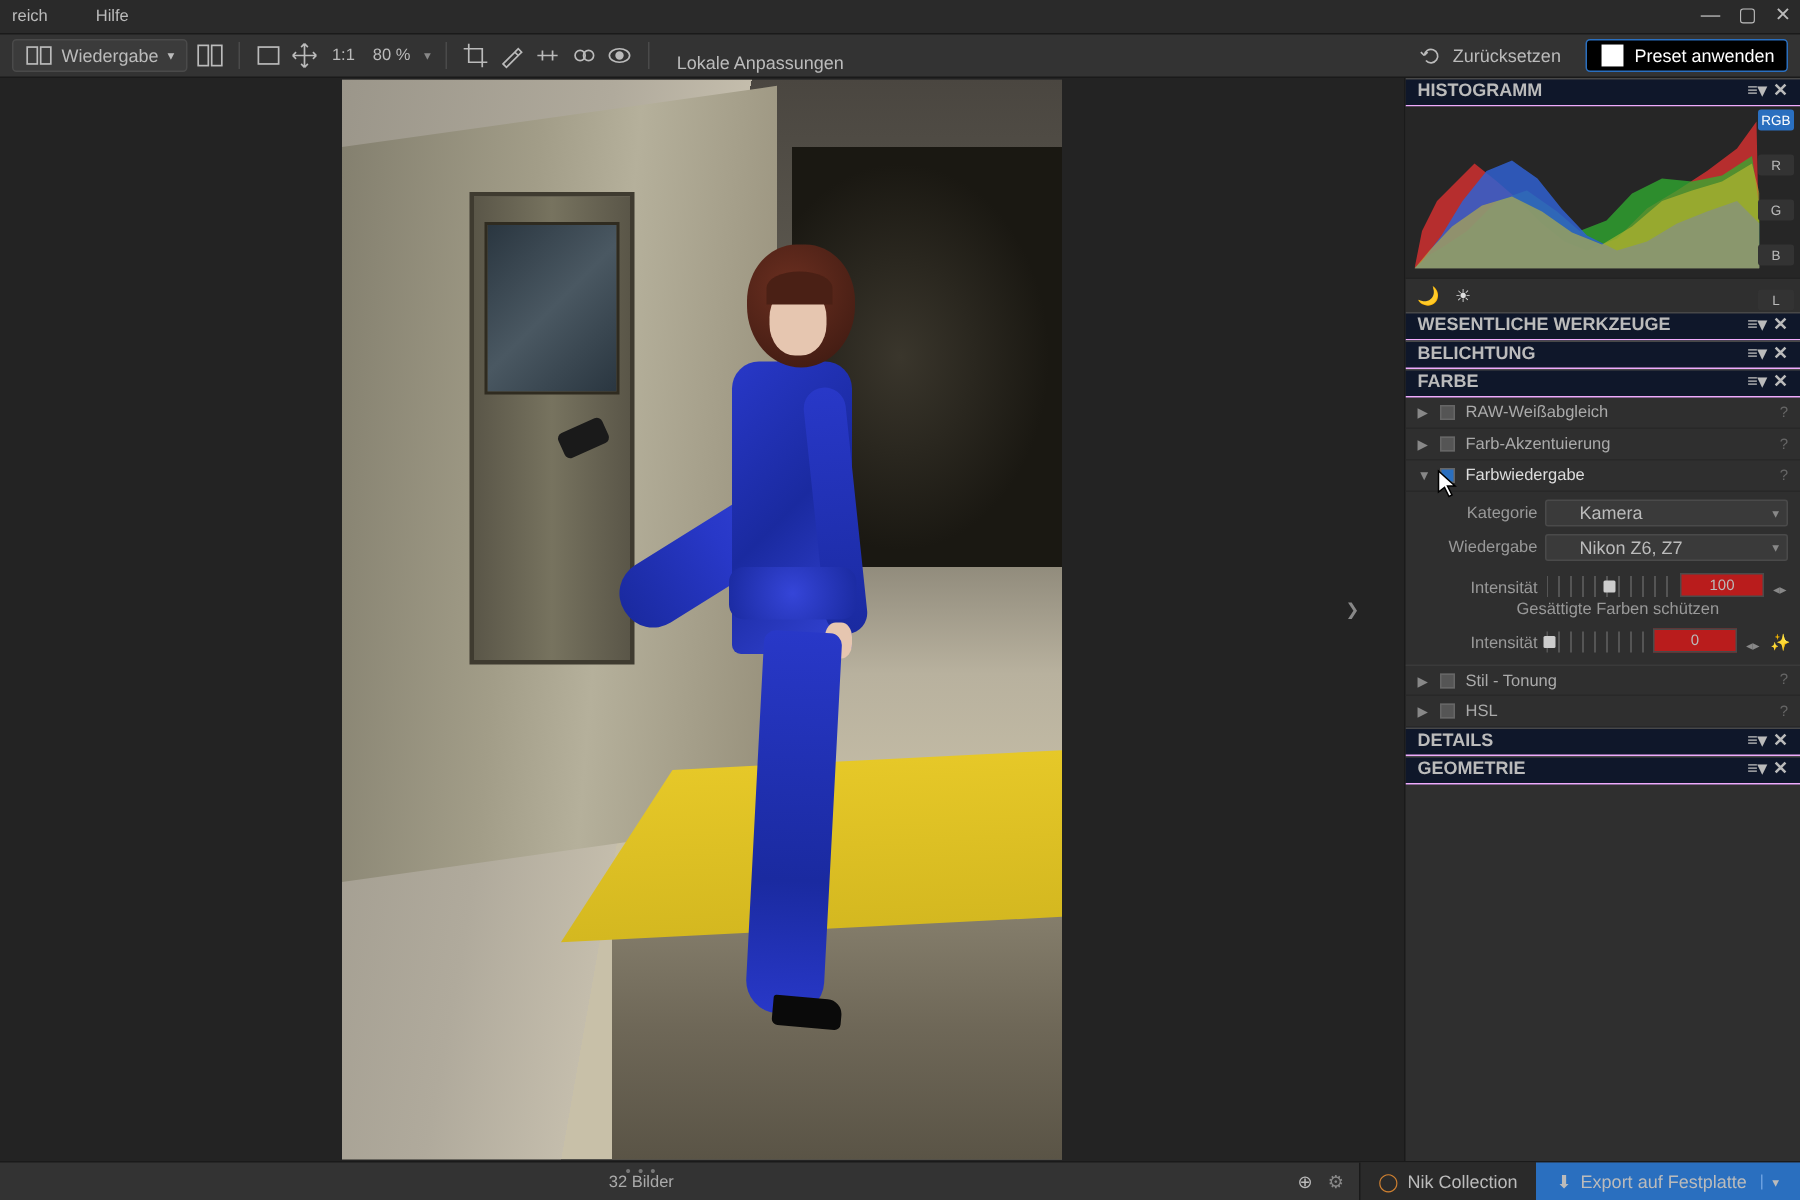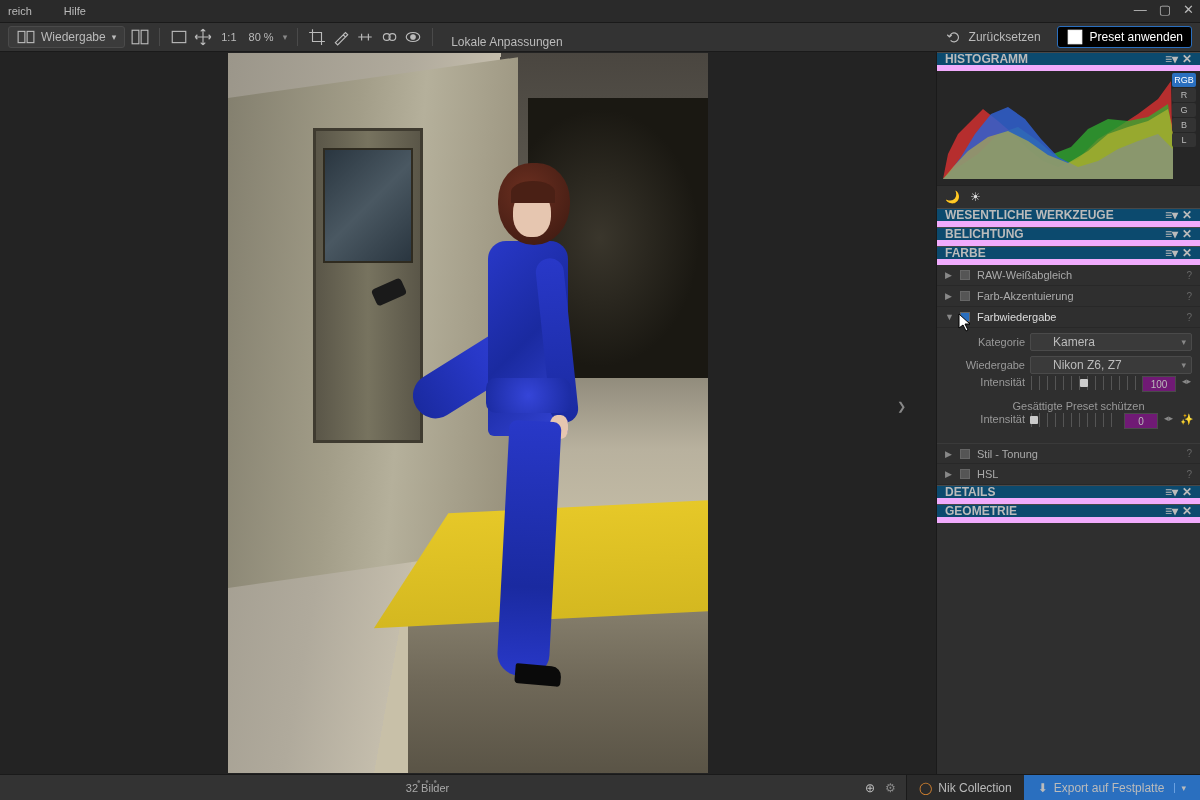--- a/index.html
+++ b/index.html
@@ -72,46 +72,46 @@
 .foot-raised { position:absolute; left:-10px; top:130px; width:32px; height:18px;
   background:#1a1a1a; border-radius:4px; transform:rotate(-24deg); }
 .leg-stand { position:absolute; left:120px; top:268px; width:52px; height:255px;
   background:linear-gradient(180deg,#2838c8 0%,#1a2aa0 65%,#2838c8 100%); border-radius:8px 8px 22px 22px;
   transform:rotate(3deg); }
 .foot-stand { position:absolute; left:132px; top:512px; width:46px; height:20px;
   background:#0a0a0a; border-radius:2px 10px 4px 4px; transform:rotate(5deg); }
 
 
 .panel { width:264px; background:#2f2f2f; border-left:1px solid #1a1a1a; overflow:hidden; display:flex; flex-direction:column; }
-.phead { background:#0c4a6e; height:19px; display:flex; align-items:center; padding:0 8px; font-size:11px; font-weight:600; cursor:pointer; border-top:1px solid #484848; border-bottom:6px solid #f0abfc;}
+.phead { background:#0f172a; height:19px; display:flex; align-items:flex-start; padding:0 8px; font-size:11px; font-weight:600; cursor:pointer; border-top:1px solid #484848; border-bottom:1px solid #f0abfc;}
 .phead .ctrls { margin-left:auto; display:flex; gap:4px; align-items:center; font-size:10px; color:#aaa;}
 .phead .ctrls span { cursor:pointer; }
 .histogram { height:115px; background:#262626; position:relative; border-bottom:1px solid #222; }
 .histo-svg { width:230px; height:100px; position:absolute; left:6px; top:8px; }
-.chan-tabs { position:absolute; right:4px; top:2px; display:flex; flex-direction:column; gap:1px; }
+.chan-tabs { position:absolute; right:4px; top:2px; display:flex; flex-direction:column; gap:16px; }
 .chan-tabs div { width:24px; height:14px; font-size:9px; display:flex; align-items:center; justify-content:center; background:#333; cursor:pointer; border-radius:2px; }
 .chan-tabs .on { background:#2a6fbf; color:#fff; }
 .histo-foot { height:22px; background:#2f2f2f; display:flex; align-items:center; padding:0 8px; gap:10px; }
 
 .prow { height:21px; display:flex; align-items:center; padding:0 8px; gap:7px; border-bottom:1px solid #282828; cursor:pointer; }
 .prow .arr { width:8px; font-size:9px; color:#888; }
 .prow .toggle { width:10px; height:10px; background:#555; border:1px solid #666; }
 .prow .toggle.on { background:#2a6fbf; }
 .prow .name { flex:1; font-size:11px; color:#aaa; }
 .prow .q { font-size:10px; color:#666; }
 .sub { padding:2px 8px 2px 28px; }
 .field { display:flex; align-items:center; height:23px; gap:5px; }
 .field .lbl { width:60px; text-align:right; font-size:11px; color:#999; }
 .select { flex:1; height:18px; background:#3a3a3a; border:1px solid #4a4a4a; border-radius:2px; display:flex; align-items:center; padding:0 22px; font-size:11px; cursor:pointer; position:relative; }
 .select::after { content:"▾"; position:absolute; right:5px; font-size:9px; color:#888; }
-.slider-row { display:flex; align-items:flex-start; height:22px; gap:6px; }
+.slider-row { display:flex; align-items:flex-end; height:22px; gap:6px; }
 .slider-row .lbl { width:60px; text-align:right; font-size:11px; color:#999; }
 .slider { flex:1; height:14px; background:repeating-linear-gradient(90deg,#555 0,#555 1px,transparent 1px,transparent 8px); position:relative; cursor:pointer;}
 .slider .thumb { position:absolute; top:3px; width:8px; height:8px; background:#ccc; border-radius:1px; transform:translateX(-50%); }
-.numbox { width:34px; height:16px; background:#701a75; border:1px solid #4a4a4a; font-size:10px; display:flex; align-items:center; justify-content:center; }
+.numbox { width:56px; height:16px; background:#b91c1c; border:1px solid #4a4a4a; font-size:10px; display:flex; align-items:center; justify-content:center; }
 .spinner { width:10px; font-size:9px; color:#888; cursor:pointer; }
 .wand { width:12px; font-size:11px; color:#888; cursor:pointer; }
 .protect { font-size:11px; color:#999; text-align:center; padding:2px 0 1px 0; }
 .cursor-ptr { position:absolute; left:958px; top:313px; pointer-events:none; z-index:50;}
 
 
 .statusbar { height:26px; background:#333; border-top:1px solid #1a1a1a; display:flex; align-items:center; }
 .status-left { flex:1; display:flex; align-items:center; justify-content:center; position:relative;}
 .status-dots { position:absolute; top:-6px; left:50%; transform:translateX(-50%); color:#777; letter-spacing:1px; font-size:10px;}
 .status-text { font-size:11px; color:#aaa;}
@@ -311,21 +311,21 @@
           </div>
       </div>
       <div class="slider-row">
         <span class="lbl">Intensität</span>
         <div class="slider">
             <div class="thumb" style="left:50%;"></div>
           </div>
         <div class="numbox">100</div>
         <span class="spinner">◂▸</span>
       </div>
-      <div class="protect">Gesättigte Preset schützen</div>
+      <div class="protect">Gesättigte Farben schützen</div>
       <div class="slider-row">
         <span class="lbl">Intensität</span>
         <div class="slider">
             <div class="thumb" style="left:3%;"></div>
           </div>
         <div class="numbox">0</div>
         <span class="spinner">◂▸</span>
         <span class="wand">✨</span>
       </div>
     </div>

